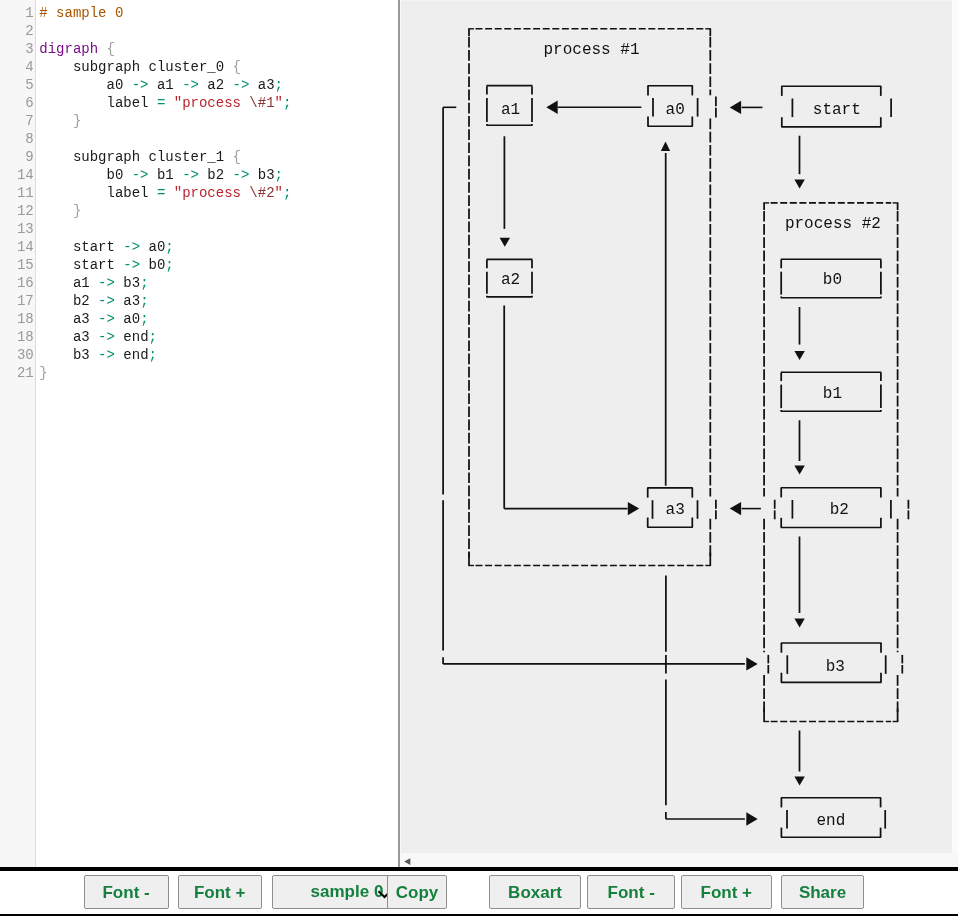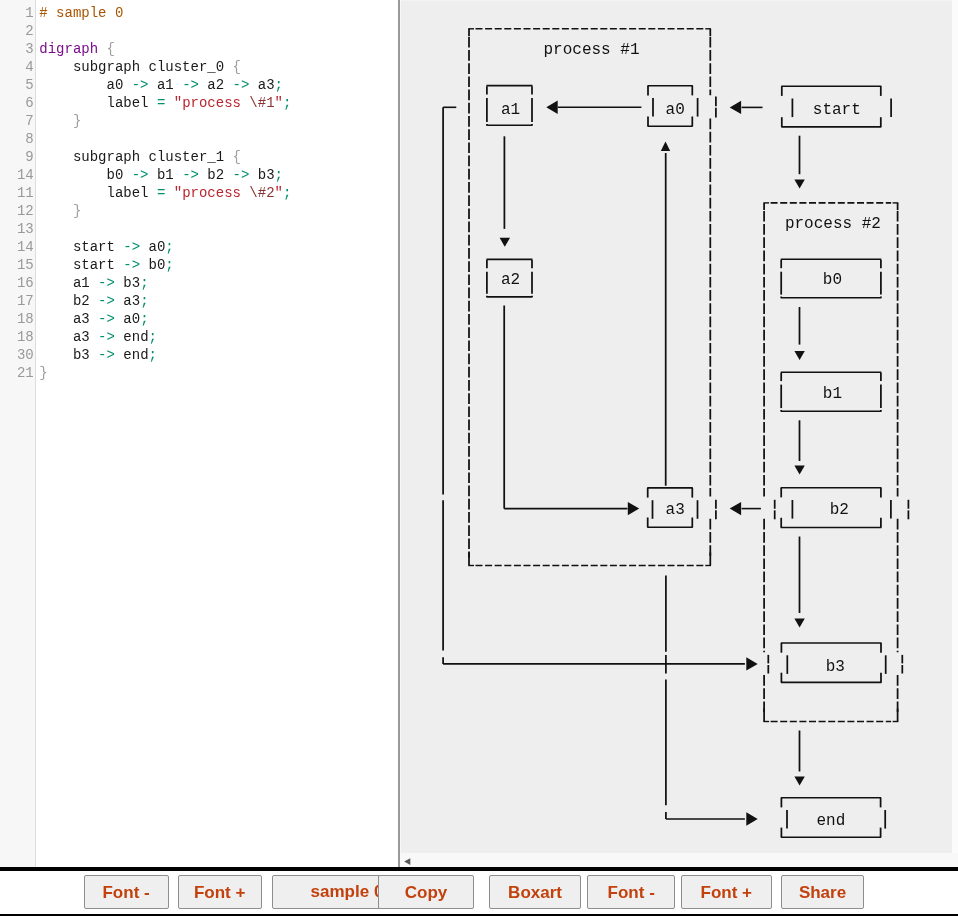--- a/index.html
+++ b/index.html
@@ -12,21 +12,21 @@
 #rdiv{position:absolute;left:398.2px;top:0;width:1.8px;height:866.9px;background:#999}
 #rlight{position:absolute;left:400px;top:0;width:1.2px;height:866.9px;background:#f8f8f8}
 #vstrip{position:absolute;left:951.5px;top:0;width:6.5px;height:852.7px;background:#fbfbfb}
 #hscroll{position:absolute;left:401px;top:852.7px;width:557px;height:15.1px;background:#f8f8f8}
 #topline{position:absolute;left:401px;top:0;width:557px;height:1.2px;background:#f3f3f3}
 #dsvg{position:absolute;left:0;top:0}
 #bband1{position:absolute;left:0;top:867.0px;width:958px;height:3.4px;background:#000}
 #toolbar{position:absolute;left:0;top:871px;width:958px;height:43px;background:#fff}
 #bband2{position:absolute;left:0;top:914px;width:958px;height:2px;background:#000}
 .btn{position:absolute;top:874.8px;height:34.7px;background:#efefef;border:1.4px solid #8e8e8e;border-radius:2px;display:flex;align-items:center;justify-content:center;padding-top:2.5px}
-.blab{font-family:"Liberation Sans",sans-serif;font-weight:bold;font-size:17px;color:#c2410c}
+.blab{font-family:"Liberation Sans",sans-serif;font-weight:bold;font-size:17px;color:#15803d}
 </style></head><body>
 <div id="editor"></div>
 <div id="rpanel"></div>
 <div id="topline"></div>
 <div id="vstrip"></div>
 <div id="hscroll"></div>
 <div id="rdiv"></div>
 <div id="rlight"></div>
 <div id="gutter">
     <div id="gutterin">
@@ -234,21 +234,21 @@
   </div>
 <div class="btn" style="left:177.6px;width:84.1px">
     <span class="blab">Font +</span>
   </div>
 <div class="btn" style="left:271.6px;width:124.2px">
     <span class="blab" style="position:absolute;left:38px;top:50%;transform:translateY(-50%)">sample 0</span>
     <svg style="position:absolute;left:104px;top:14px" width="15" height="9" viewBox="0 0 15 9">
       <path d="M1.5 1.2 L7.5 7 L13.5 1.2" stroke="#000" stroke-width="2" fill="none"></path>
     </svg>
   </div>
-<div class="btn" style="left:378px;width:96px">
+<div class="btn" style="left:387px;width:60px">
     <span class="blab">Copy</span>
   </div>
 <div class="btn" style="left:488.9px;width:92.3px">
     <span class="blab">Boxart</span>
   </div>
 <div class="btn" style="left:587.0px;width:88.4px">
     <span class="blab">Font -</span>
   </div>
 <div class="btn" style="left:680.7px;width:91.1px">
     <span class="blab">Font +</span>

